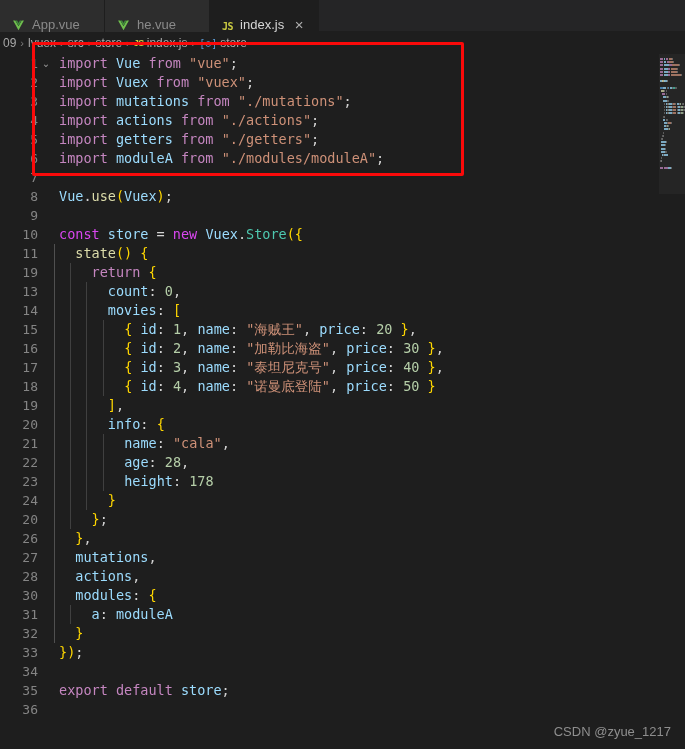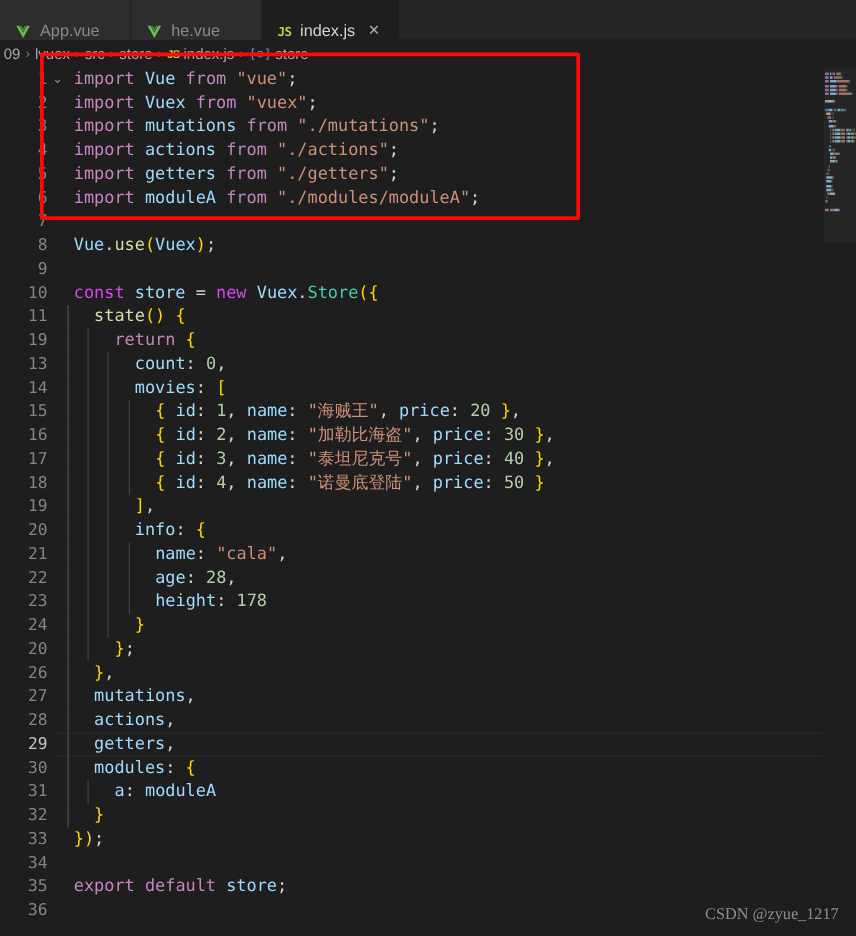--- a/index.html
+++ b/index.html
@@ -121,21 +121,21 @@
   
   .annot {
     position: absolute; border: 3px solid #fa0a0a; border-radius: 2px;
     pointer-events: none;
   }
 
   
   .watermark {
     position: absolute; right: 14px; bottom: 10px;
     color: #8e8e8e; font-size: 13px;
-    font-family: Liberation Serif, serif;
+    font-family: Liberation Sans, sans-serif;
   }
 </style>
 </head>
 <body>
 
 <div id="app">
 
   <div class="tabbar">
     <div class="tab">
       <span class="icon-vue">
@@ -207,21 +207,20 @@
         <div class="line"><div class="lnum">19</div><div class="fold"></div><div class="ltext"><span class="pun"> </span><span class="pun"> </span><span class="pun"> </span><span class="pun"> </span><span class="pun"> </span><span class="pun"> </span><span class="br1">]</span><span class="pun">,</span><div class="ig a" style="left: 0px;"></div><div class="ig" style="left: 16.24px;"></div><div class="ig" style="left: 32.48px;"></div></div></div>
         <div class="line"><div class="lnum">20</div><div class="fold"></div><div class="ltext"><span class="pun"> </span><span class="pun"> </span><span class="pun"> </span><span class="pun"> </span><span class="pun"> </span><span class="pun"> </span><span class="var">info</span><span class="pun">:</span><span class="pun"> </span><span class="br1">{</span><div class="ig a" style="left: 0px;"></div><div class="ig" style="left: 16.24px;"></div><div class="ig" style="left: 32.48px;"></div></div></div>
         <div class="line"><div class="lnum">21</div><div class="fold"></div><div class="ltext"><span class="pun"> </span><span class="pun"> </span><span class="pun"> </span><span class="pun"> </span><span class="pun"> </span><span class="pun"> </span><span class="pun"> </span><span class="pun"> </span><span class="var">name</span><span class="pun">:</span><span class="pun"> </span><span class="str">"cala"</span><span class="pun">,</span><div class="ig a" style="left: 0px;"></div><div class="ig" style="left: 16.24px;"></div><div class="ig" style="left: 32.48px;"></div><div class="ig" style="left: 48.72px;"></div></div></div>
         <div class="line"><div class="lnum">22</div><div class="fold"></div><div class="ltext"><span class="pun"> </span><span class="pun"> </span><span class="pun"> </span><span class="pun"> </span><span class="pun"> </span><span class="pun"> </span><span class="pun"> </span><span class="pun"> </span><span class="var">age</span><span class="pun">:</span><span class="pun"> </span><span class="num">28</span><span class="pun">,</span><div class="ig a" style="left: 0px;"></div><div class="ig" style="left: 16.24px;"></div><div class="ig" style="left: 32.48px;"></div><div class="ig" style="left: 48.72px;"></div></div></div>
         <div class="line"><div class="lnum">23</div><div class="fold"></div><div class="ltext"><span class="pun"> </span><span class="pun"> </span><span class="pun"> </span><span class="pun"> </span><span class="pun"> </span><span class="pun"> </span><span class="pun"> </span><span class="pun"> </span><span class="var">height</span><span class="pun">:</span><span class="pun"> </span><span class="num">178</span><div class="ig a" style="left: 0px;"></div><div class="ig" style="left: 16.24px;"></div><div class="ig" style="left: 32.48px;"></div><div class="ig" style="left: 48.72px;"></div></div></div>
         <div class="line"><div class="lnum">24</div><div class="fold"></div><div class="ltext"><span class="pun"> </span><span class="pun"> </span><span class="pun"> </span><span class="pun"> </span><span class="pun"> </span><span class="pun"> </span><span class="br1">}</span><div class="ig a" style="left: 0px;"></div><div class="ig" style="left: 16.24px;"></div><div class="ig" style="left: 32.48px;"></div></div></div>
         <div class="line"><div class="lnum">20</div><div class="fold"></div><div class="ltext"><span class="pun"> </span><span class="pun"> </span><span class="pun"> </span><span class="pun"> </span><span class="br1">}</span><span class="pun">;</span><div class="ig a" style="left: 0px;"></div><div class="ig" style="left: 16.24px;"></div></div></div>
         <div class="line"><div class="lnum">26</div><div class="fold"></div><div class="ltext"><span class="pun"> </span><span class="pun"> </span><span class="br1">}</span><span class="pun">,</span><div class="ig a" style="left: 0px;"></div></div></div>
         <div class="line"><div class="lnum">27</div><div class="fold"></div><div class="ltext"><span class="pun"> </span><span class="pun"> </span><span class="var">mutations</span><span class="pun">,</span><div class="ig a" style="left: 0px;"></div></div></div>
         <div class="line"><div class="lnum">28</div><div class="fold"></div><div class="ltext"><span class="pun"> </span><span class="pun"> </span><span class="var">actions</span><span class="pun">,</span><div class="ig a" style="left: 0px;"></div></div></div>
-        <div class="line current"><div class="lnum">29</div><div class="fold"></div><div class="ltext"><span class="pun"> </span><span class="pun"> </span><span class="var">getters</span><span class="pun">,</span><div class="ig a" style="left: 0px;"></div></div></div>
         <div class="line"><div class="lnum">30</div><div class="fold"></div><div class="ltext"><span class="pun"> </span><span class="pun"> </span><span class="var">modules</span><span class="pun">:</span><span class="pun"> </span><span class="br1">{</span><div class="ig a" style="left: 0px;"></div></div></div>
         <div class="line"><div class="lnum">31</div><div class="fold"></div><div class="ltext"><span class="pun"> </span><span class="pun"> </span><span class="pun"> </span><span class="pun"> </span><span class="var">a</span><span class="pun">:</span><span class="pun"> </span><span class="var">moduleA</span><div class="ig a" style="left: 0px;"></div><div class="ig" style="left: 16.24px;"></div></div></div>
         <div class="line"><div class="lnum">32</div><div class="fold"></div><div class="ltext"><span class="pun"> </span><span class="pun"> </span><span class="br1">}</span><div class="ig a" style="left: 0px;"></div></div></div>
         <div class="line"><div class="lnum">33</div><div class="fold"></div><div class="ltext"><span class="br1">}</span><span class="br1">)</span><span class="pun">;</span></div></div>
         <div class="line"><div class="lnum">34</div><div class="fold"></div><div class="ltext"></div></div>
         <div class="line"><div class="lnum">35</div><div class="fold"></div><div class="ltext"><span class="kw">export</span><span class="pun"> </span><span class="kw">default</span><span class="pun"> </span><span class="var">store</span><span class="pun">;</span></div></div>
         <div class="line"><div class="lnum">36</div><div class="fold"></div><div class="ltext"></div></div>
       </div>
 
     <div class="minimap" id="minimap">

